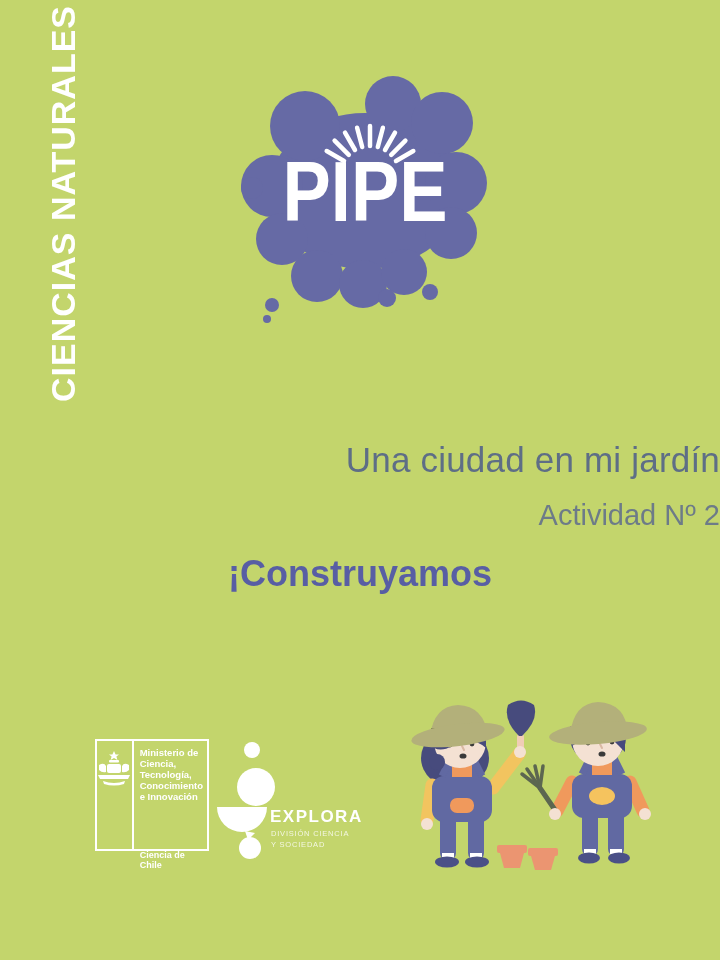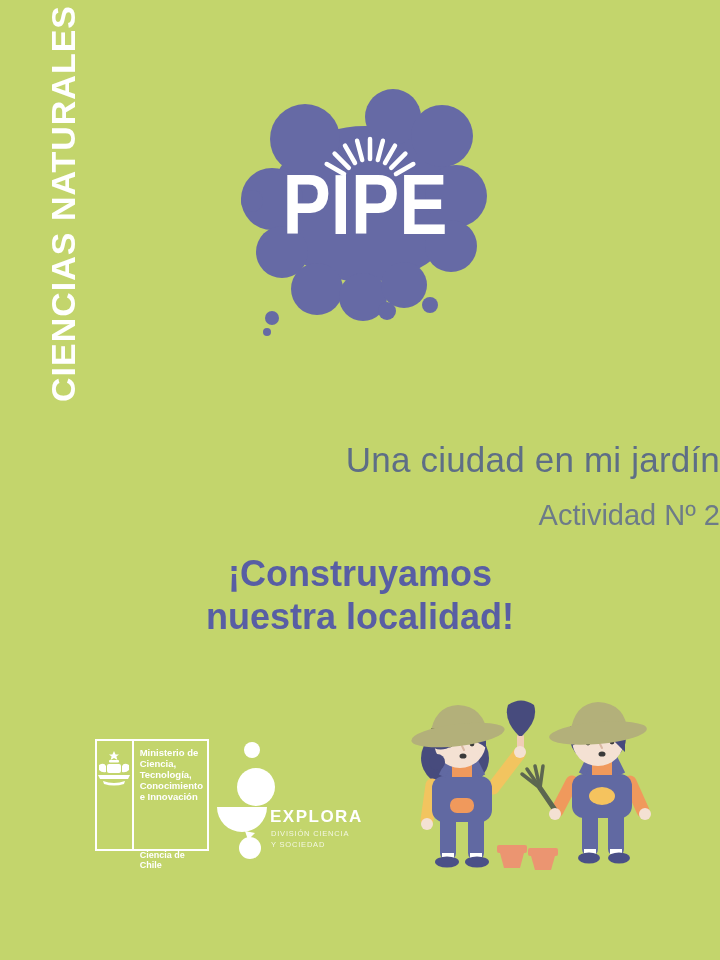--- a/index.html
+++ b/index.html
@@ -10,21 +10,21 @@
   }
   
   .vertical-label{
     position:absolute;left:44px;top:402px;
     transform:rotate(-90deg);transform-origin:0 0;
     white-space:nowrap;
     font-size:34px;font-weight:700;letter-spacing:1px;
     color:#ffffff;
   }
   
-  .cloud-wrap{position:absolute;left:220px;top:84px;width:290px;height:260px;text-decoration:underline;}
+  .cloud-wrap{position:absolute;left:220px;top:71px;width:290px;height:260px;text-decoration:underline;}
   
   .course-title{
     position:absolute;top:440px;left:0;width:720px;text-align:right;
     font-size:35px;font-weight:400;color:#5e6e86;letter-spacing:0.2px;
   }
   .activity-title{
     position:absolute;top:499px;left:0;width:720px;text-align:right;
     font-size:29px;font-weight:400;color:#6d7b88;
   }
   .headline{
@@ -89,21 +89,20 @@
       <line x1="176" y1="90" x2="193.3" y2="80"></line>
     </g>
     <text x="145" y="150" text-anchor="middle" textLength="165" lengthAdjust="spacingAndGlyphs" font-size="86" font-weight="bold" fill="#ffffff">PIPE</text>
   </svg>
 </div>
 
 <div class="course-title">Una ciudad en mi jardín</div>
 <div class="activity-title">Actividad Nº 2</div>
 <div class="headline">
   <div>¡Construyamos</div>
-  <div>nuestra localidad!</div>
 </div>
 
 <div class="ministry-box">
   <div class="ministry-crest">
     <svg width="34" height="40" viewBox="0 0 34 40" fill="#ffffff">
       <polygon points="17,0 18.6,3.4 22,3.4 19.4,5.6 20.4,9 17,7 13.6,9 14.6,5.6 12,3.4 15.4,3.4"></polygon>
       <rect x="12" y="9" width="10" height="2.6" rx="1"></rect>
       <rect x="10" y="13" width="14" height="9" rx="2"></rect>
       <path d="M2,14 Q7,11 9,15 L9,21 Q5,22 2,19 Z"></path>
       <path d="M32,14 Q27,11 25,15 L25,21 Q29,22 32,19 Z"></path>

